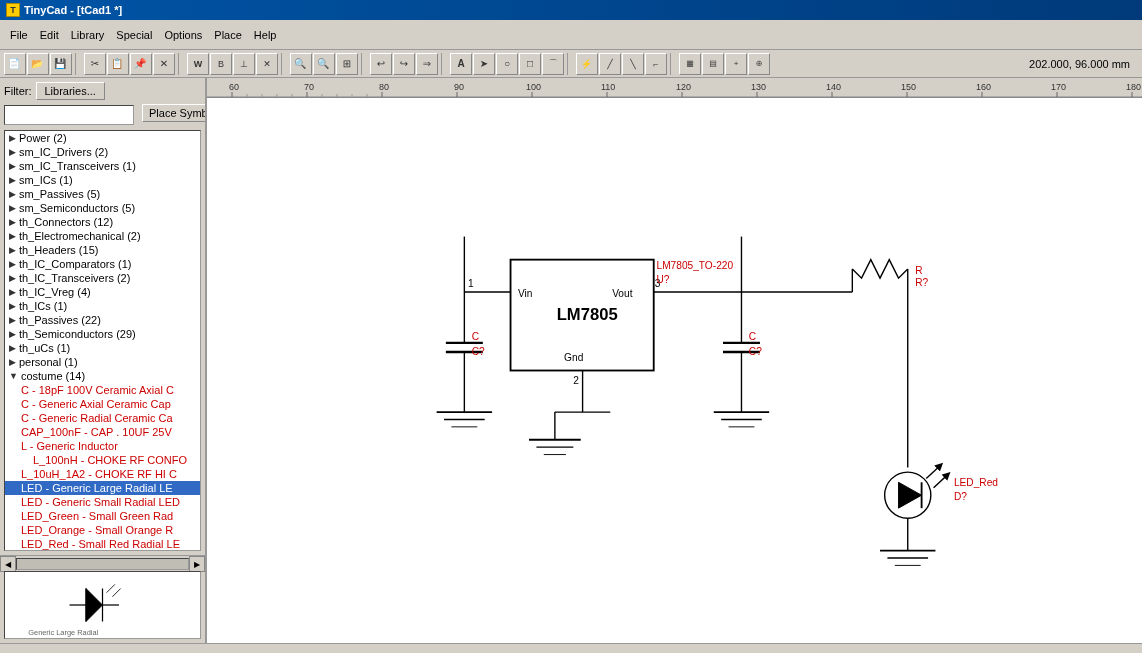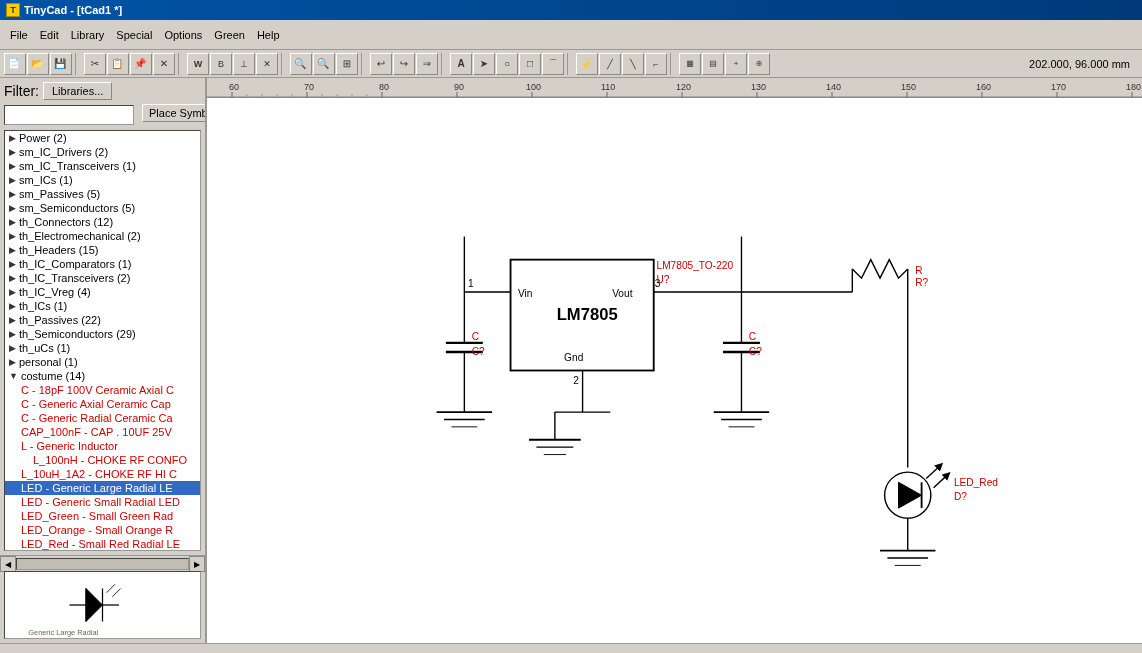--- a/index.html
+++ b/index.html
@@ -76,21 +76,21 @@
       display: flex;
       flex-direction: column;
       overflow: hidden;
     }
     #filter-row {
       display: flex;
       align-items: center;
       padding: 4px;
       gap: 4px;
     }
-    .filter-label { font-size: 14px; }
+    .filter-label { font-size: 11px; }
     #libraries-btn {
       background: #d4d0c8;
       border: 1px solid #888;
       border-top-color: #fff;
       border-left-color: #fff;
       padding: 2px 8px;
       font-size: 11px;
       cursor: pointer;
     }
     #filter-input {
@@ -224,21 +224,21 @@
   <span style="width:14px;height:14px;margin-right:4px;background:#ffcc00;border:1px solid #aa8800;display:inline-flex;align-items:center;justify-content:center;font-size:9px;color:#333;font-weight:bold;">T</span>
   <span>TinyCad - [tCad1 *]</span>
 </div>
 
 <div id="menu-bar">
   <span class="menu-item">File</span>
   <span class="menu-item">Edit</span>
   <span class="menu-item">Library</span>
   <span class="menu-item">Special</span>
   <span class="menu-item">Options</span>
-  <span class="menu-item">Green</span>
+  <span class="menu-item">Place</span>
   <span class="menu-item">Help</span>
 </div>
 
 <div id="toolbar">
   <div class="tb-btn">📄</div>
   <div class="tb-btn">📂</div>
   <div class="tb-btn">💾</div>
   <div class="tb-separator"></div>
   <div class="tb-btn">✂</div>
   <div class="tb-btn">📋</div>

